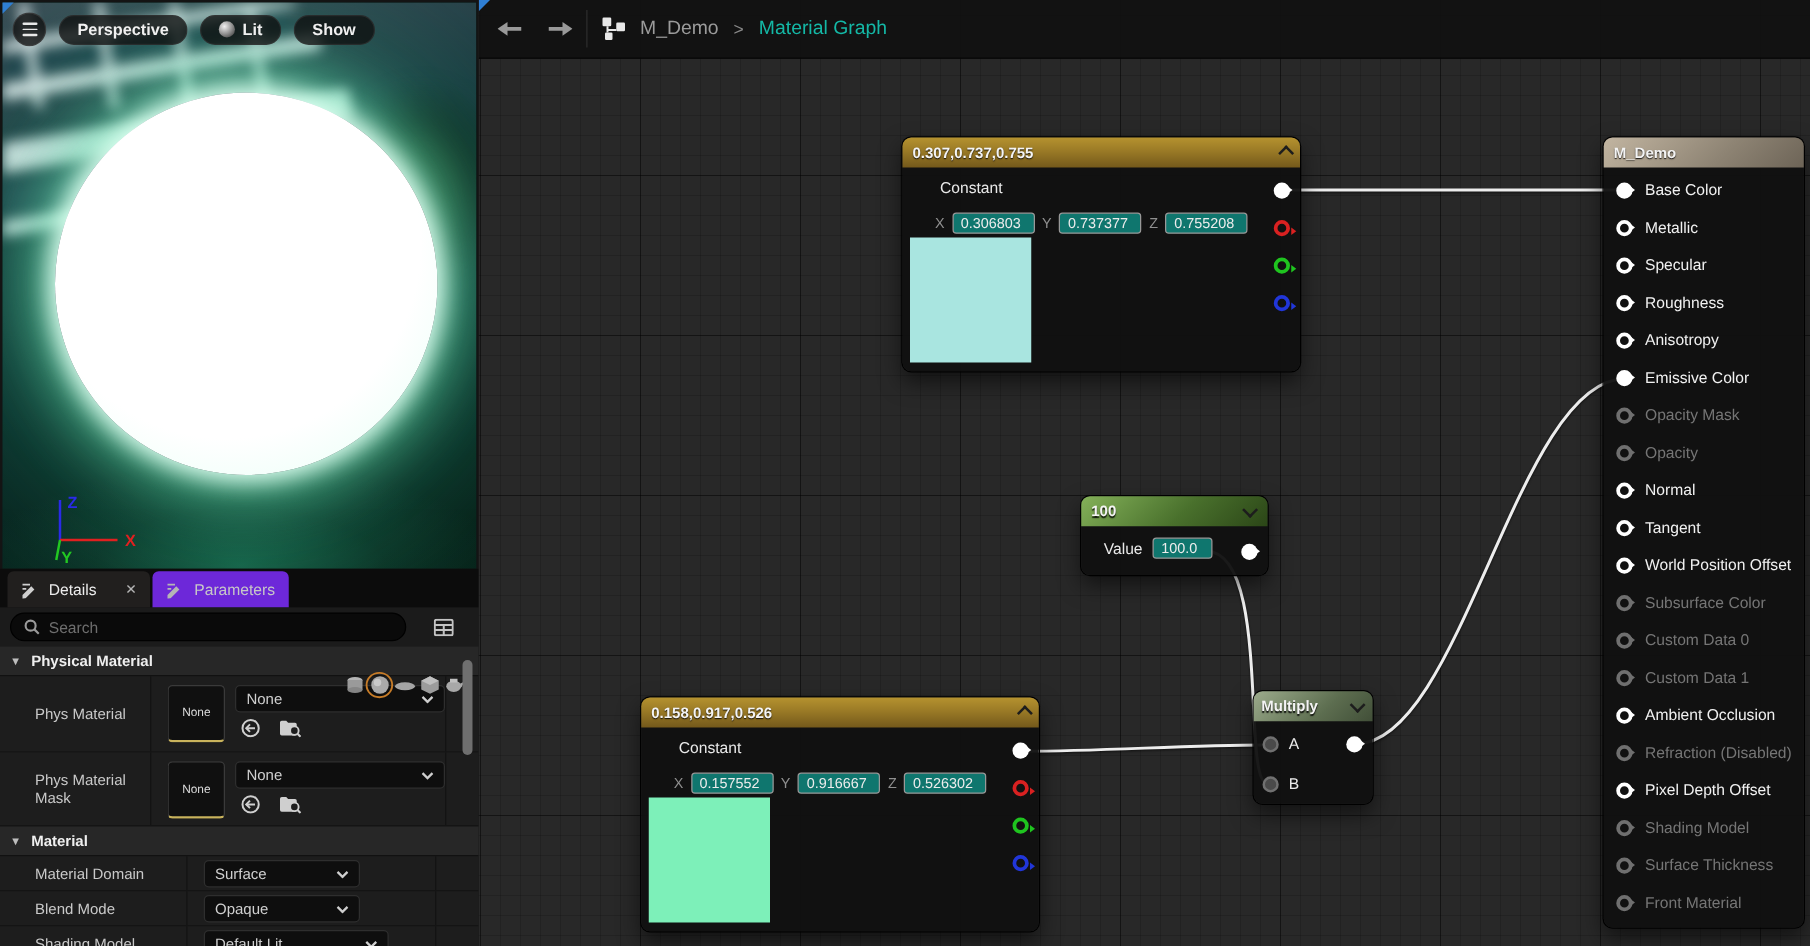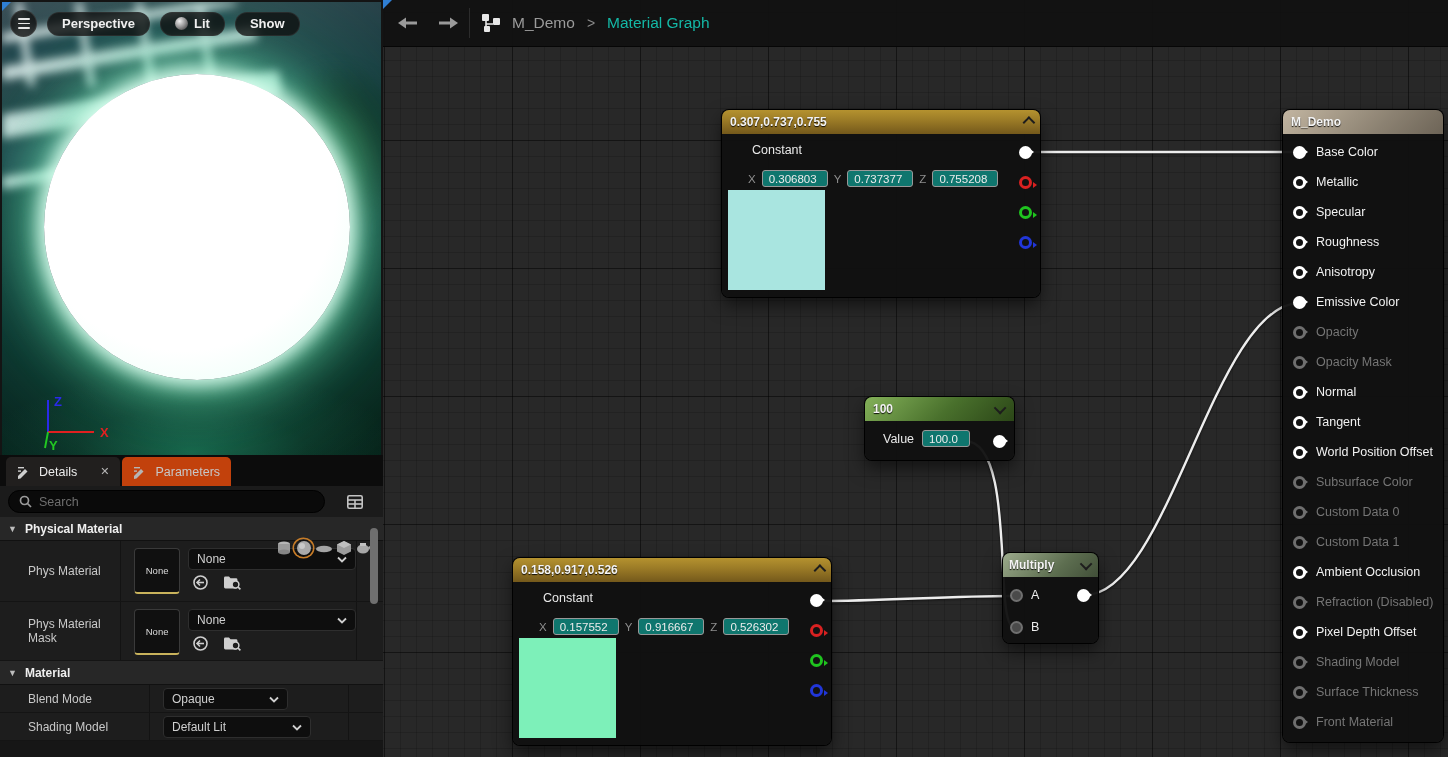--- a/index.html
+++ b/index.html
@@ -38,21 +38,21 @@
   
   #vp-shapes { right:8px; bottom:6px; display:flex; gap:1px; z-index:5; align-items:center; }
   .shape-btn { width:19px; height:18px; display:flex; align-items:center; justify-content:center; border-radius:50%; cursor:pointer; }
   .shape-btn.selected { box-shadow:0 0 0 1.5px #c77c28; }
 
   
   #details { left:0; top:455px; width:383px; height:302px; background:#161616; }
   #tabbar { left:0; top:0; width:383px; height:31px; background:#0c0c0c; display:flex; align-items:flex-end; gap:2px; padding-left:6px; }
   .tab { height:29px; display:flex; align-items:center; gap:7px; padding:0 11px; border-radius:5px 5px 0 0; font-size:12.5px; cursor:pointer; }
   .tab.active { background:#211f1e; color:#ececec; }
-  .tab.inactive { background:#c2410c; color:#c7c7c7; }
+  .tab.inactive { background:#6d28d9; color:#c7c7c7; }
   .tab .closex { color:#b5b5b5; font-size:11px; margin-left:16px; cursor:pointer; }
   #search-row { left:0; top:31px; width:383px; height:31px; background:#1b1b1b; display:flex; align-items:center; padding:0 8px; gap:22px; }
   #search-box { flex:0 0 317px; height:23px; background:#0a0a0a; border:1px solid #010101; border-radius:12px;
       display:flex; align-items:center; gap:7px; padding:0 10px; }
   #search-box .ph { color:#6e6e6e; font-size:12.5px; }
   .toolicon { display:flex; align-items:center; justify-content:center; cursor:pointer; }
 
   #details-body { left:0; top:62px; width:383px; height:240px; overflow:hidden; }
   .sect-head { height:24px; background:#272727; border-bottom:1px solid #111; display:flex; align-items:center; gap:8px; padding-left:8px; }
   .sect-head .tri { color:#bdbdbd; font-size:9px; }
@@ -354,20 +354,32 @@
             </div>
           </div>
           <div class="resetcol"></div>
         </div>
 
         <div class="sect-head">
           <span class="tri">▼</span>
           <span class="t">Material</span>
         </div>
 
+        <div class="prow" style="height:28px;">
+          <div class="lab">Material Domain</div>
+          <div class="val" style="padding-top:3px;padding-bottom:3px;">
+            <div class="dropdown dd-w125">
+              <span>Surface</span>
+              <svg width="10" height="7">
+                  <polyline points="1,1.5 5,5.5 9,1.5" fill="none" stroke="#cfcfcf" stroke-width="1.8"></polyline>
+                </svg>
+            </div>
+          </div>
+          <div class="resetcol"></div>
+        </div>
 
         <div class="prow" style="height:28px;">
           <div class="lab">Blend Mode</div>
           <div class="val" style="padding-top:3px;padding-bottom:3px;">
             <div class="dropdown dd-w125">
               <span>Opaque</span>
               <svg width="10" height="7">
                   <polyline points="1,1.5 5,5.5 9,1.5" fill="none" stroke="#cfcfcf" stroke-width="1.8"></polyline>
                 </svg>
             </div>
@@ -543,25 +555,25 @@
           <div class="mpin-row">
             <span class="mpin"></span>
             <span class="mpin-label">Anisotropy</span>
           </div>
           <div class="mpin-row">
             <span class="mpin connected"></span>
             <span class="mpin-label">Emissive Color</span>
           </div>
           <div class="mpin-row disabled">
             <span class="mpin"></span>
+            <span class="mpin-label">Opacity Mask</span>
+          </div>
+          <div class="mpin-row disabled">
+            <span class="mpin"></span>
             <span class="mpin-label">Opacity</span>
-          </div>
-          <div class="mpin-row disabled">
-            <span class="mpin"></span>
-            <span class="mpin-label">Opacity Mask</span>
           </div>
           <div class="mpin-row">
             <span class="mpin"></span>
             <span class="mpin-label">Normal</span>
           </div>
           <div class="mpin-row">
             <span class="mpin"></span>
             <span class="mpin-label">Tangent</span>
           </div>
           <div class="mpin-row">

